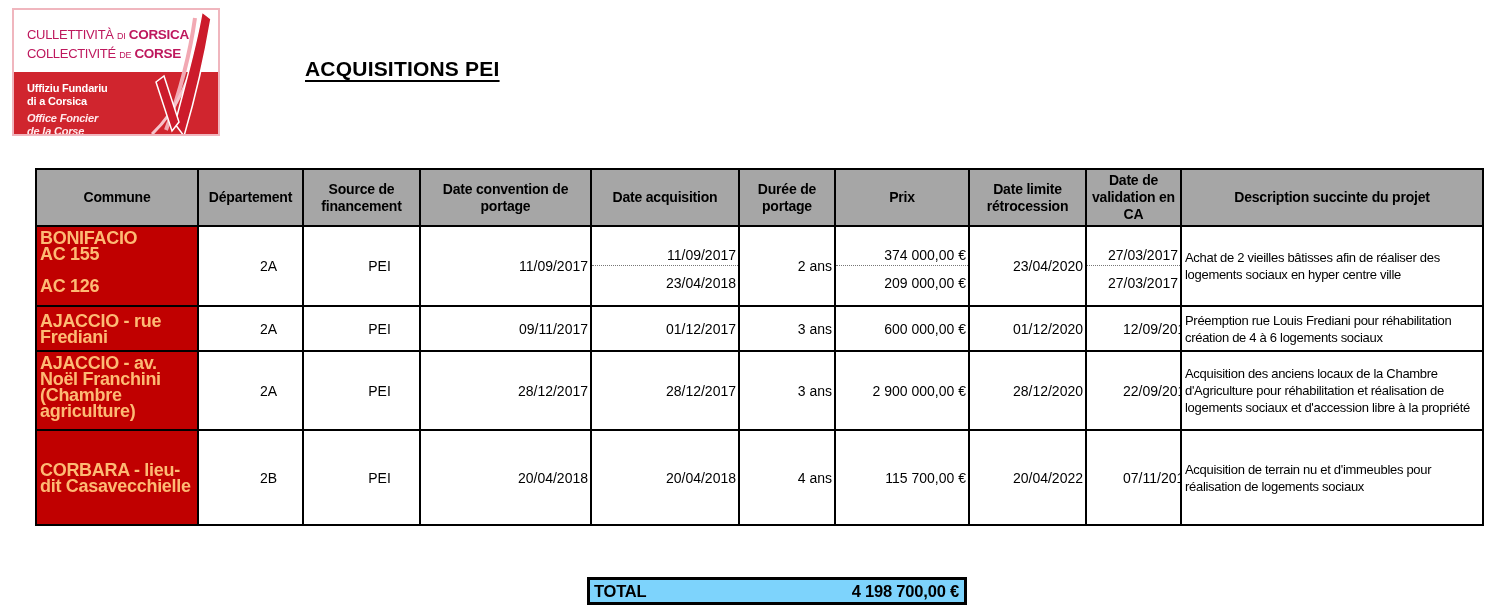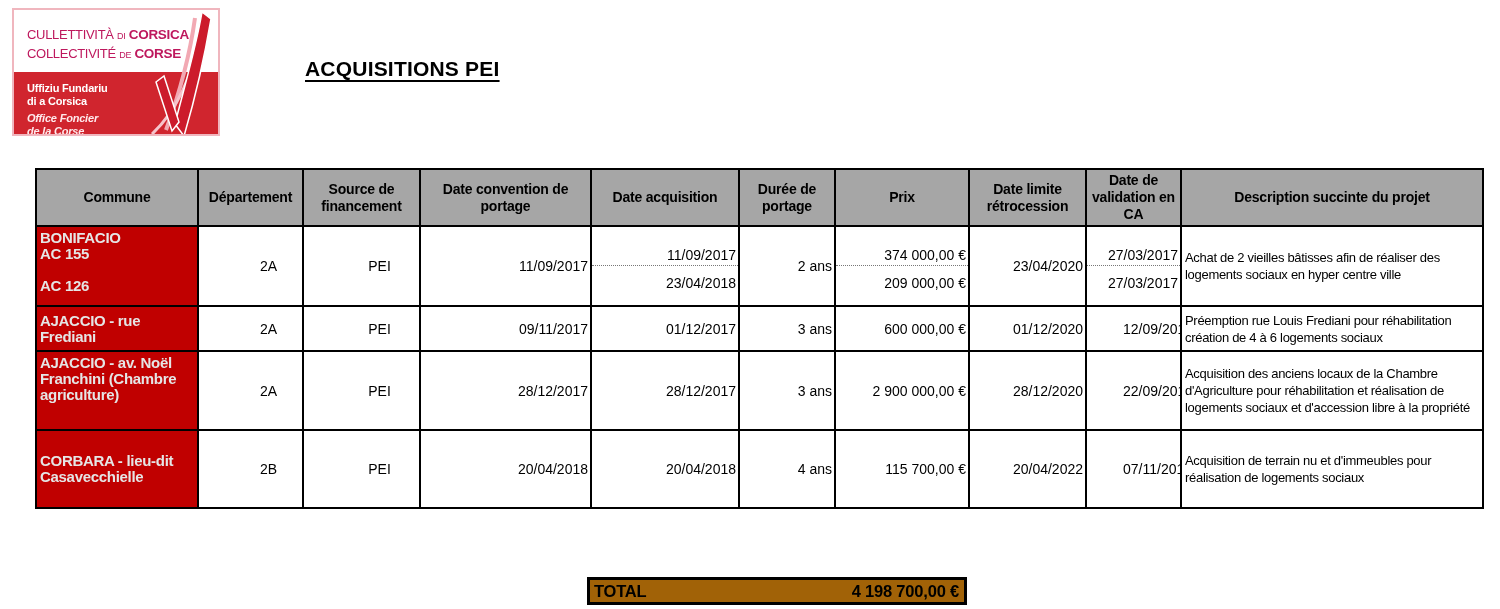--- a/index.html
+++ b/index.html
@@ -36,45 +36,45 @@
     border-collapse:collapse; table-layout:fixed;
     border:2px solid #000;
   }
   .acq th, .acq td { border:2px solid #000;padding-left:36px; }
   .acq th {
     background:#a6a6a6; font-weight:bold; font-size:14px; line-height:17px;
     text-align:center; vertical-align:middle; padding:1px 2px; letter-spacing:-0.2px; overflow:hidden;
   }
   .acq td { font-size:14px; vertical-align:middle; overflow:hidden; }
   td.commune {
-    background:#c00000; color:#e5e5e5; font-weight:bold;
-    font-size:15px; line-height:16px; letter-spacing:-0.3px;
+    background:#c00000; color:#fdba74; font-weight:bold;
+    font-size:18px; line-height:16px; letter-spacing:-0.3px;
     padding:2px 1px 2px 3px; vertical-align:middle;
   }
   tr.vtop td.commune { vertical-align:top; padding-top:3px; }
   .cl { min-height:16px; }
   td.center { text-align:center; }
   td.right  { text-align:right; padding-right:2px; }
   td.split  { padding:0; vertical-align:top; }
   .split-in { display:flex; flex-direction:column; height:100%; }
   .half { flex:1; display:flex; justify-content:flex-end; padding-right:2px; }
   .half.top { align-items:flex-end; border-bottom:1px dotted #777; padding-bottom:2px; }
   .half.bot { align-items:center; }
   td.desc {
     text-align:left; font-size:13px; letter-spacing:-0.3px;
     line-height:17px; padding:1px 3px; vertical-align:middle;
   }
-  tr.h80 { height:80px; } tr.h53 { height:45px; } tr.h79 { height:79px; } tr.h95 { height:78px; }
+  tr.h80 { height:80px; } tr.h53 { height:45px; } tr.h79 { height:79px; } tr.h95 { height:95px; }
   tr.hdr { height:57px; }
   td.split > .split-in { min-height:74px; }
 
   
   .total-bar {
     position:absolute; left:587px; top:577px; width:380px; height:28px;
-    background:#a16207; border:3px solid #000;
+    background:#7dd3fc; border:3px solid #000;
     display:flex; align-items:center; justify-content:space-between;
     font-weight:bold; font-size:16.5px; padding:0 5px 0 4px; letter-spacing:-0.2px;
   }
 </style>
 </head>
 <body>
 
 <div class="page">
 
   <div class="logo">

